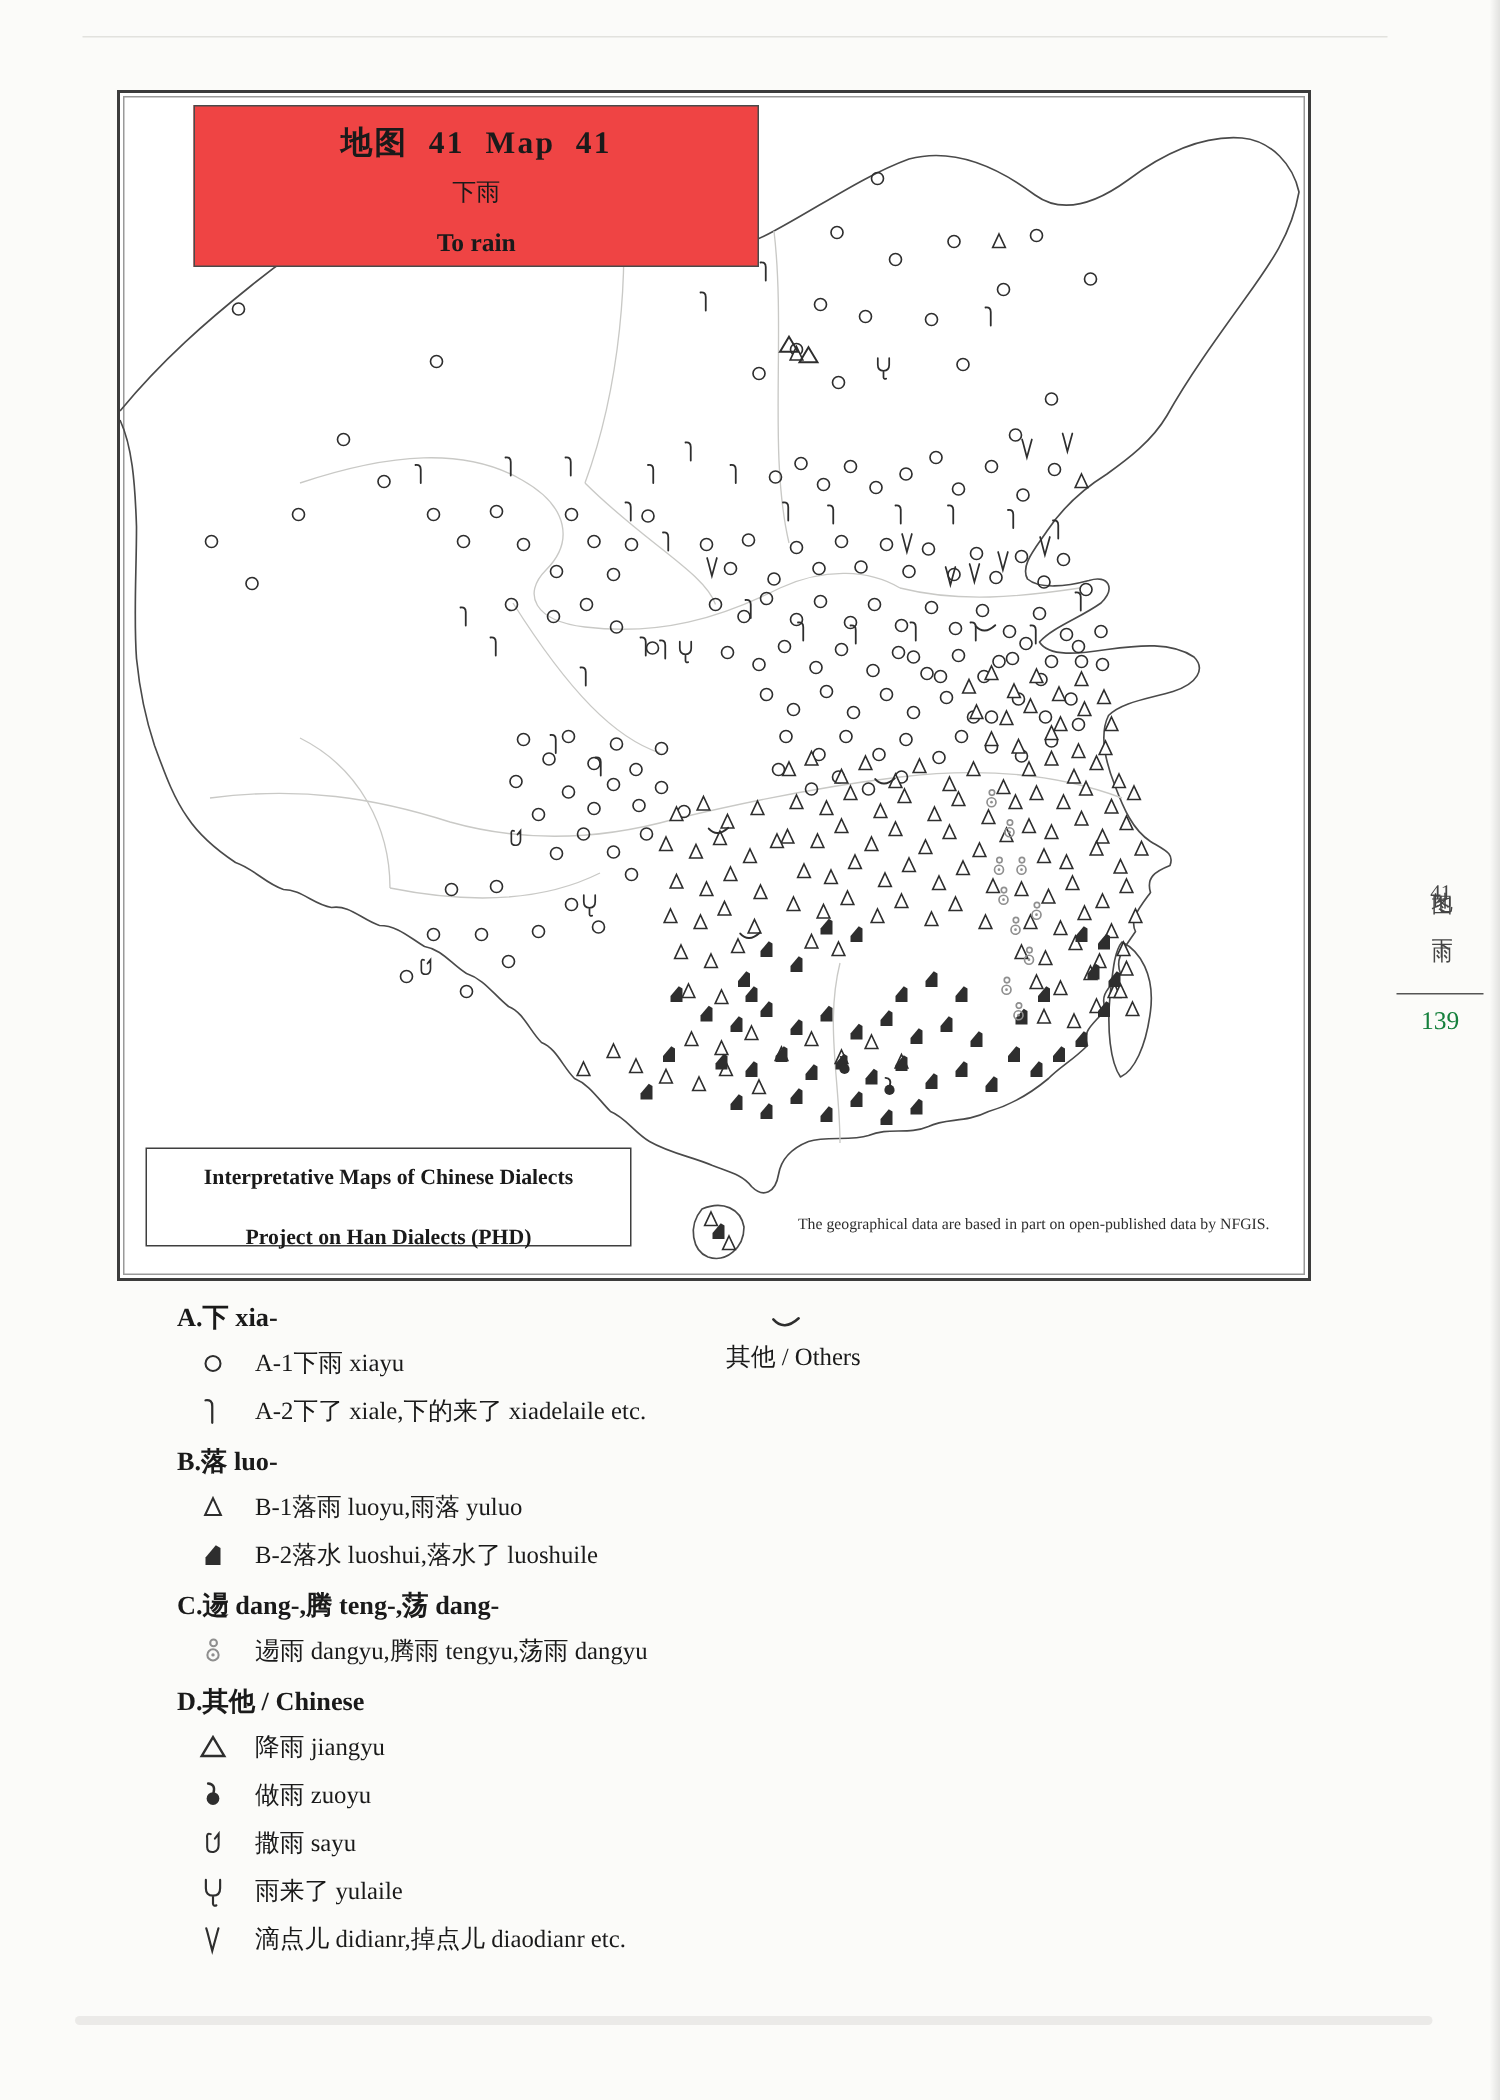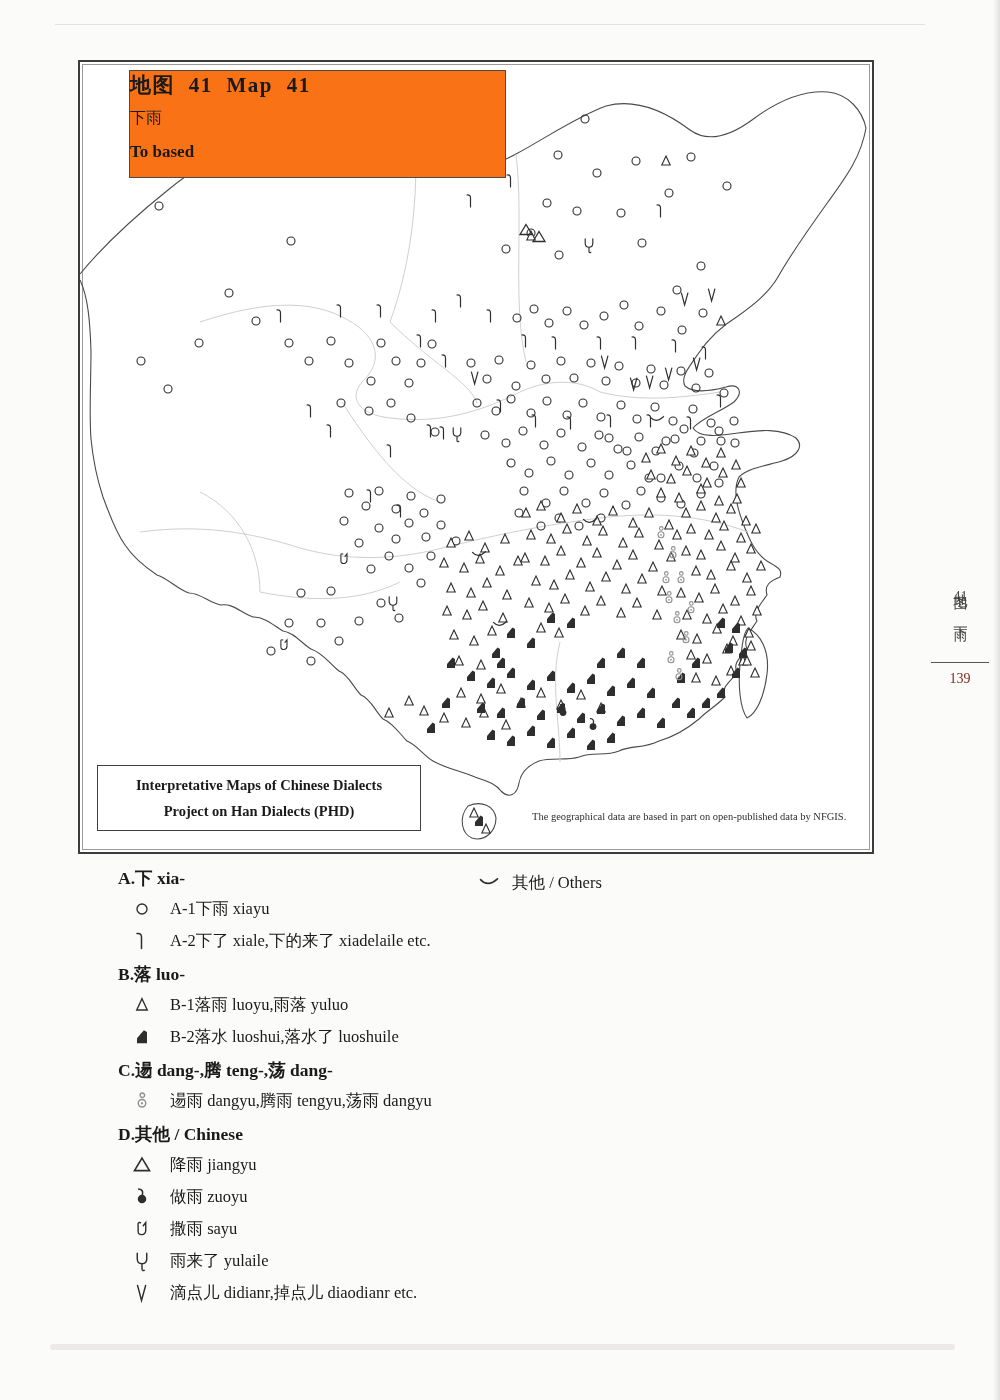--- a/index.html
+++ b/index.html
@@ -8,45 +8,45 @@
   .scan-top-line{position:absolute;left:55px;top:24px;width:870px;height:1px;background:#e2e2de;}
   .scan-bottom-band{position:absolute;left:50px;top:1344px;width:905px;height:6px;background:#dedddb;opacity:.55;border-radius:3px;}
   .scan-right-edge{position:absolute;right:0;top:0;width:7px;height:1400px;background:linear-gradient(to right,rgba(0,0,0,0),rgba(0,0,0,.10));}
 
   .map-frame{position:absolute;left:78px;top:60px;width:792px;height:790px;
              border:2px solid #3c3c3c;background:#fff;}
   .map-frame::before{content:"";position:absolute;inset:2px;border:1px solid #9a9a9a;pointer-events:none;}
   .map-frame svg{position:absolute;left:0;top:0;}
 
   .title-box{position:absolute;left:49px;top:8px;width:377px;height:108px;border:1.5px solid #4a4a4a;
-             background:#f97316;text-align:left;box-sizing:border-box;z-index:5;}
+             background:#ef4444;text-align:center;box-sizing:border-box;padding-top:10px;z-index:5;}
   .title-box .t1{font-size:21px;font-weight:bold;letter-spacing:1.5px;word-spacing:7px;}
   .title-box .t2{font-size:16px;margin-top:9px;}
   .title-box .t3{font-size:17px;font-weight:bold;margin-top:13px;}
 
   .phd-box{position:absolute;left:17px;top:703px;width:324px;height:66px;border:1.5px solid #3f3f3f;
            background:#fff;text-align:center;box-sizing:border-box;z-index:5;}
   .phd-box .p1{font-size:14.5px;font-weight:bold;margin-top:11px;}
-  .phd-box .p2{font-size:14.5px;font-weight:bold;margin-top:9px;}
+  .phd-box .p2{font-size:14.5px;font-weight:bold;margin-top:23px;}
 
   .source-note{position:absolute;left:452px;top:749px;width:335px;font-size:10.5px;color:#2e2e2e;z-index:5;}
 
   .margin-block{position:absolute;left:928px;top:550px;width:64px;text-align:center;color:#444;}
   .margin-vert{writing-mode:vertical-rl;text-orientation:upright;font-size:14px;letter-spacing:3px;margin:0 auto;height:104px;}
   .margin-vert .num{text-combine-upright:all;}
   .margin-vert .gap{display:inline-block;height:12px;}
   .margin-rule{width:58px;border:none;border-top:1.2px solid #555;margin:8px auto 0 auto;}
-  .page-number{font-size:14px;color:#7f1d1d;margin-top:8px;}
+  .page-number{font-size:17px;color:#15803d;margin-top:8px;}
 
   .legend{position:absolute;left:83px;top:866px;width:860px;margin-left:35px;}
   .legend-header{font-size:17.5px;font-weight:bold;height:22px;margin-bottom:10px;}
   .legend-item{height:22px;margin-bottom:10px;padding-left:11px;display:flex;align-items:center;}
   .legend-item svg{flex:0 0 26px;}
   .legend-item .lbl{font-size:16.5px;margin-left:15px;white-space:nowrap;}
-  .others-row{position:absolute;left:78px;top:872px;left:475px;display:flex;align-items:center;z-index:6;}
+  .others-row{position:absolute;left:78px;top:872px;left:475px;display:flex;align-items:center;z-index:6;flex-direction:column;}
   .others-row .lbl{font-size:16.5px;margin-left:9px;}
 </style>
 </head>
 <body>
 
 <div class="scan-top-line"></div>
 
 <div class="map-frame">
   <svg id="map-svg" width="792" height="790" viewBox="0 0 792 790">
     <g fill="none" stroke="#4a4a4a" stroke-width="1.1" stroke-linejoin="round">
@@ -511,21 +511,21 @@
         <path d="M 392.5 490.4 Q 398 496.6 405.5 489.8" fill="none" stroke="#2e2e2e" stroke-width="1.30" stroke-linecap="round"></path>
         <path d="M 413.5 560.4 Q 419 566.6 426.5 559.8" fill="none" stroke="#2e2e2e" stroke-width="1.30" stroke-linecap="round"></path>
         <path d="M 503.5 457.4 Q 509 463.6 516.5 456.8" fill="none" stroke="#2e2e2e" stroke-width="1.30" stroke-linecap="round"></path>
         <path d="M 570.5 355.4 Q 576 361.6 583.5 354.8" fill="none" stroke="#2e2e2e" stroke-width="1.30" stroke-linecap="round"></path>
       </g>
   </svg>
 
   <div class="title-box">
     <div class="t1">地图 41 Map 41</div>
     <div class="t2">下雨</div>
-    <div class="t3">To based</div>
+    <div class="t3">To rain</div>
   </div>
 
   <div class="phd-box">
     <div class="p1">Interpretative Maps of Chinese Dialects</div>
     <div class="p2">Project on Han Dialects (PHD)</div>
   </div>
 
   <div class="source-note">The geographical data are based in part on open-published data by NFGIS.</div>
 </div>
 

